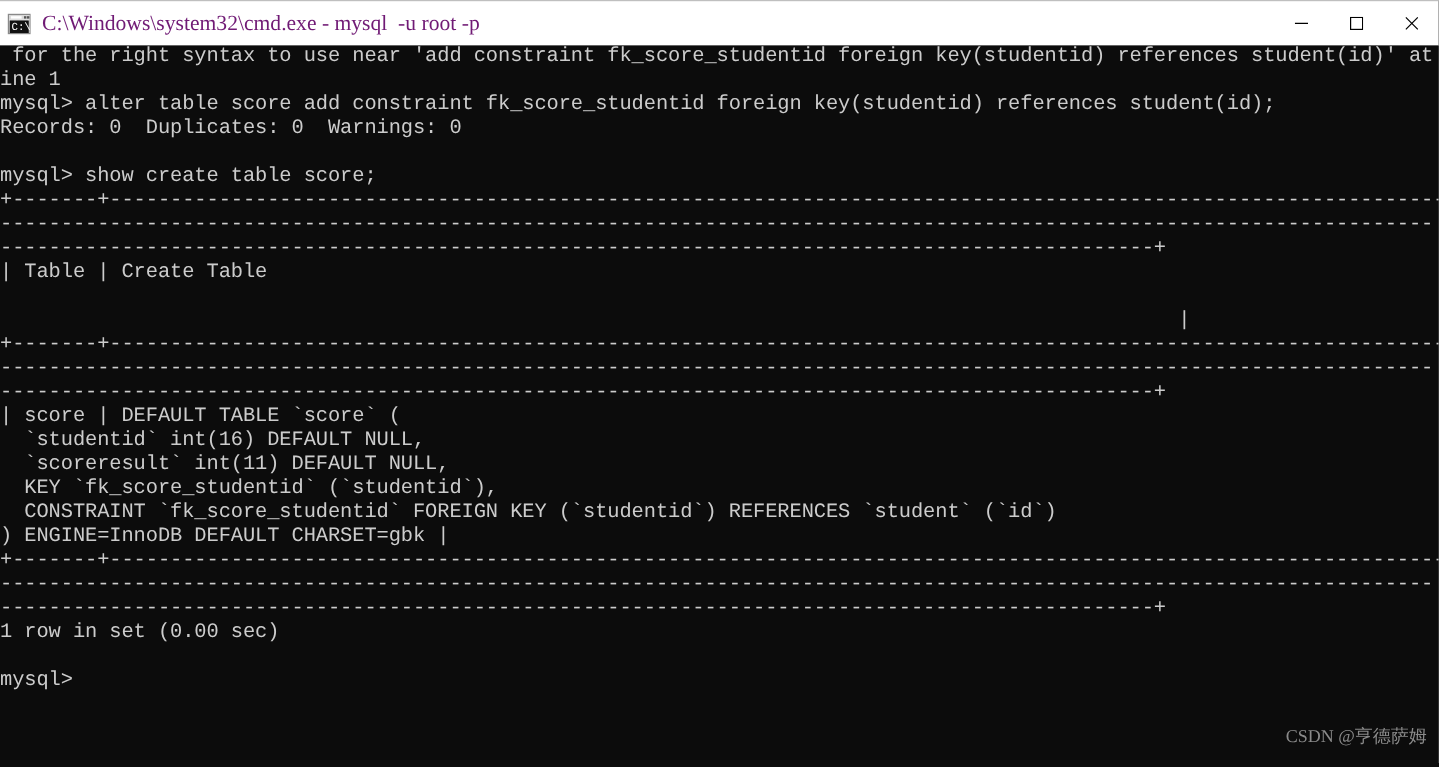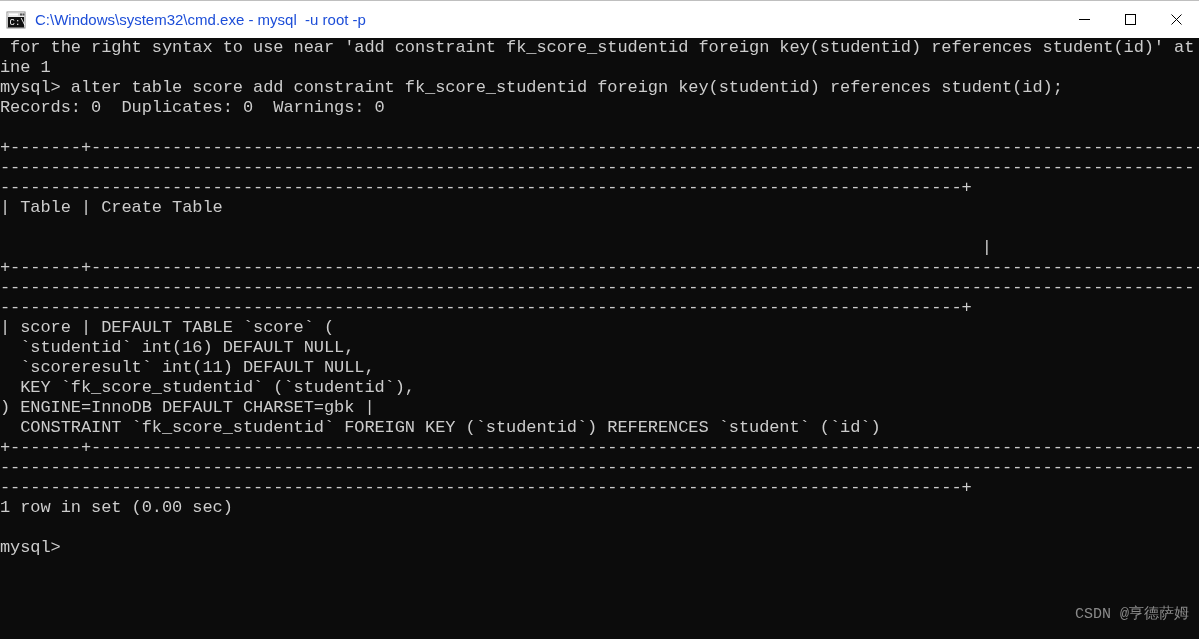--- a/index.html
+++ b/index.html
@@ -33,23 +33,23 @@
   .tb-icon {
     width: 22px;
     height: 20px;
     margin-left: 5px;
     margin-right: 8px;
     flex: 0 0 auto;
     position: relative;
   }
   .tb-icon svg { display: block; }
   .tb-title {
-    font-family: Liberation Sans, sans-serif;
-    font-size: 15px;
-    color: #1d4ed8;
+    font-family: Liberation Serif, serif;
+    font-size: 18px;
+    color: #701a75;
     white-space: pre;
     letter-spacing: 0px;
     flex: 1 1 auto;
     overflow: hidden;
   }
   .tb-controls {
     display: flex;
     height: 38px;
     flex: 0 0 auto;
   }
@@ -91,21 +91,21 @@
     background: #cccccc;
     vertical-align: -3px;
     opacity: 0;
   }
 
   
   .watermark {
     position: absolute;
     right: 10px;
     bottom: 16px;
-    font-family: Liberation Mono, monospace;
+    font-family: Liberation Serif, serif;
     font-size: 15px;
     color: #8a8a8a;
     white-space: pre;
     pointer-events: none;
   }
 </style>
 </head>
 <body>
 
 <div id="app">
@@ -145,35 +145,36 @@
       </button>
     </span>
   </div>
 
   <div class="terminal">
     <div class="term-line"> for the right syntax to use near 'add constraint fk_score_studentid foreign key(studentid) references student(id)' at l</div>
     <div class="term-line">ine 1</div>
     <div class="term-line">mysql&gt; alter table score add constraint fk_score_studentid foreign key(studentid) references student(id);</div>
     <div class="term-line">Records: 0  Duplicates: 0  Warnings: 0</div>
     <div class="term-line"></div>
+    <div class="term-line">mysql&gt; show create table score;</div>
     <div class="term-line">+-------+---------------------------------------------------------------------------------------------------------------</div>
     <div class="term-line">----------------------------------------------------------------------------------------------------------------------</div>
     <div class="term-line">-----------------------------------------------------------------------------------------------+</div>
     <div class="term-line">| Table | Create Table</div>
     <div class="term-line"></div>
     <div class="term-line">                                                                                                 |</div>
     <div class="term-line">+-------+---------------------------------------------------------------------------------------------------------------</div>
     <div class="term-line">----------------------------------------------------------------------------------------------------------------------</div>
     <div class="term-line">-----------------------------------------------------------------------------------------------+</div>
     <div class="term-line">| score | DEFAULT TABLE `score` (</div>
     <div class="term-line">  `studentid` int(16) DEFAULT NULL,</div>
     <div class="term-line">  `scoreresult` int(11) DEFAULT NULL,</div>
     <div class="term-line">  KEY `fk_score_studentid` (`studentid`),</div>
+    <div class="term-line">  CONSTRAINT `fk_score_studentid` FOREIGN KEY (`studentid`) REFERENCES `student` (`id`)</div>
     <div class="term-line">) ENGINE=InnoDB DEFAULT CHARSET=gbk |</div>
-    <div class="term-line">  CONSTRAINT `fk_score_studentid` FOREIGN KEY (`studentid`) REFERENCES `student` (`id`)</div>
     <div class="term-line">+-------+---------------------------------------------------------------------------------------------------------------</div>
     <div class="term-line">----------------------------------------------------------------------------------------------------------------------</div>
     <div class="term-line">-----------------------------------------------------------------------------------------------+</div>
     <div class="term-line">1 row in set (0.00 sec)</div>
     <div class="term-line"></div>
     <div class="term-line"><span>mysql&gt;</span><span class="cursor"></span></div>
   </div>
 
   <div class="watermark">CSDN @亨德萨姆</div>
 

